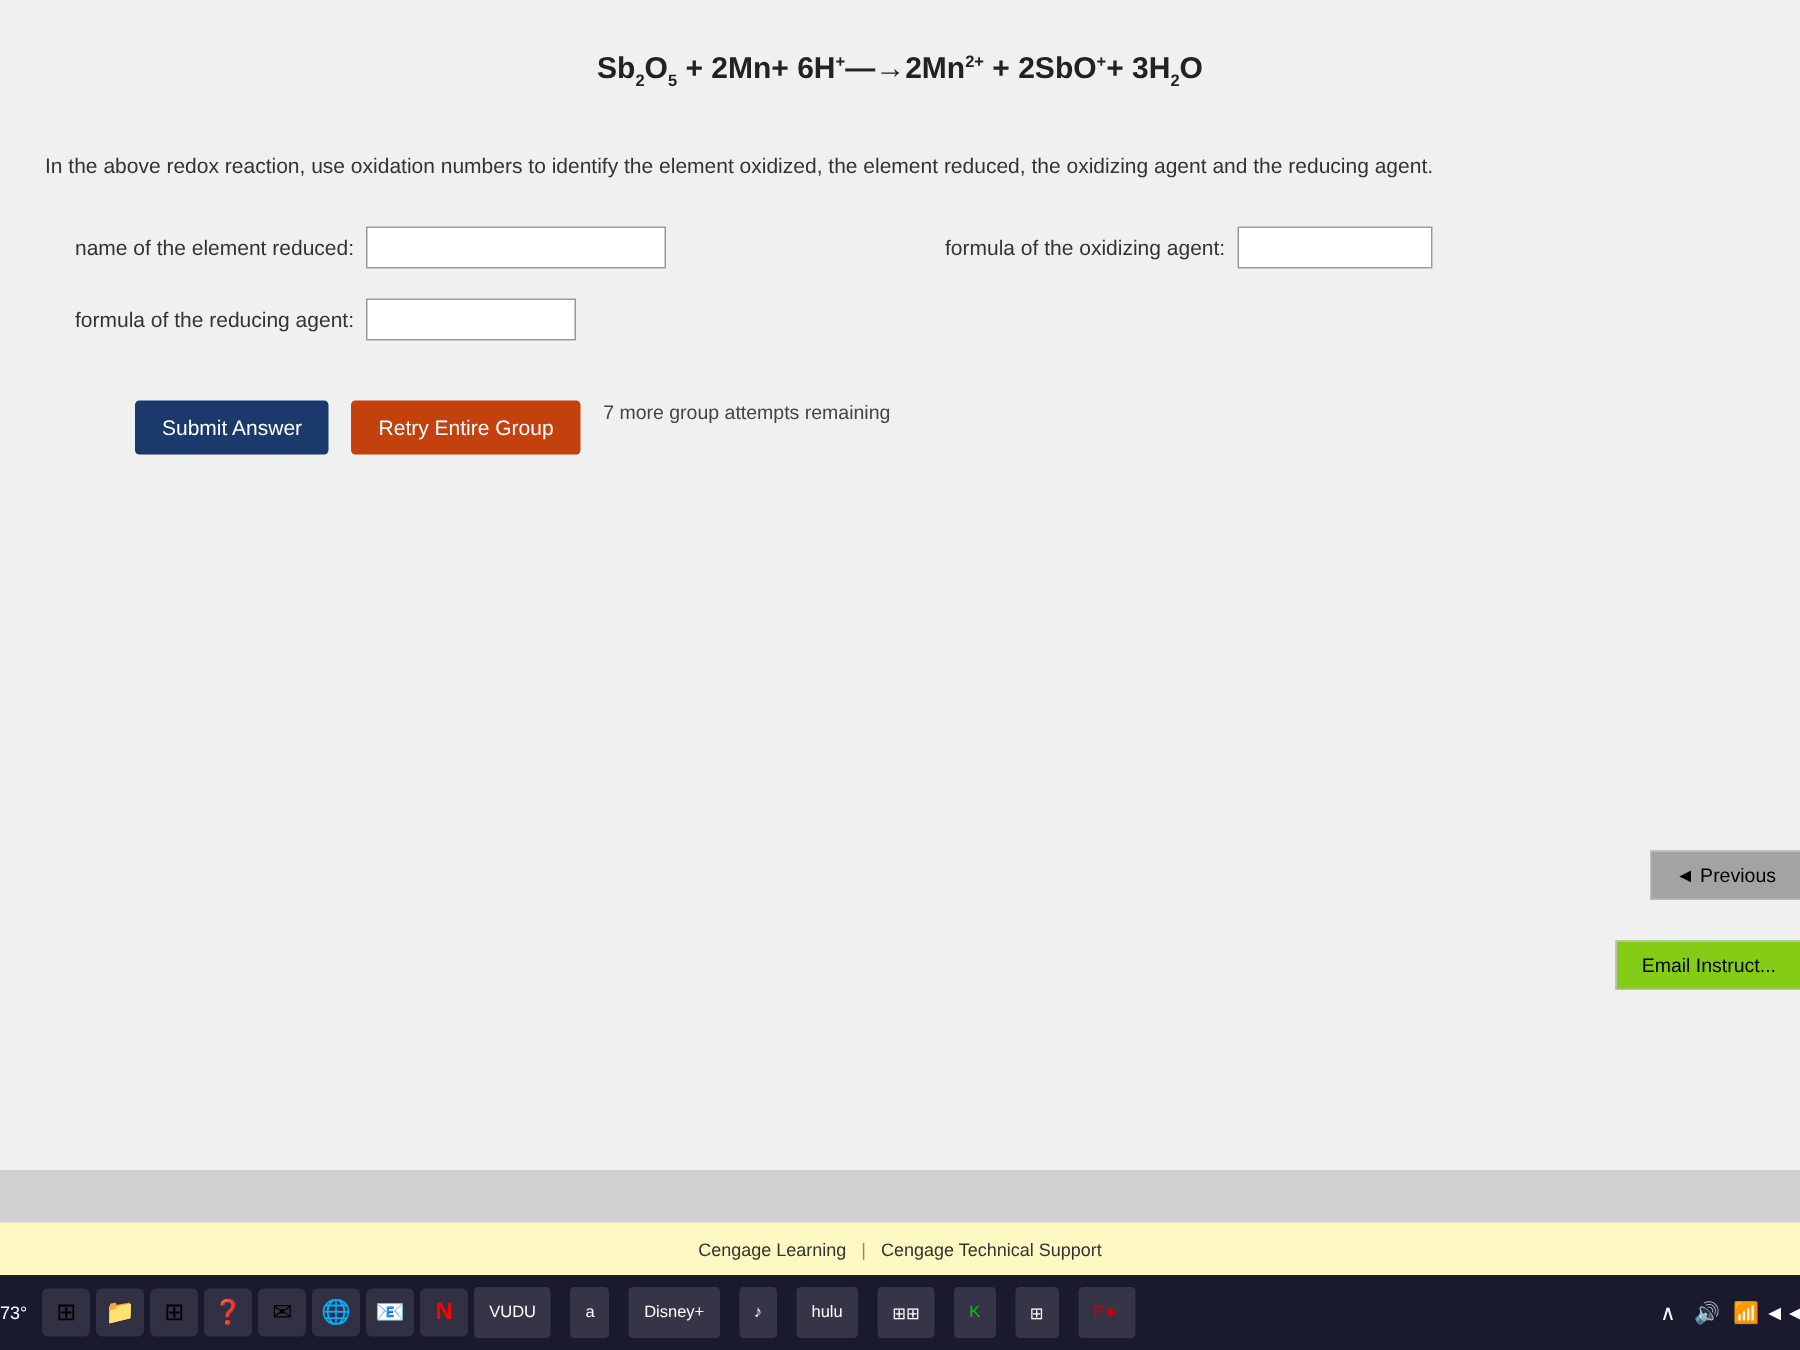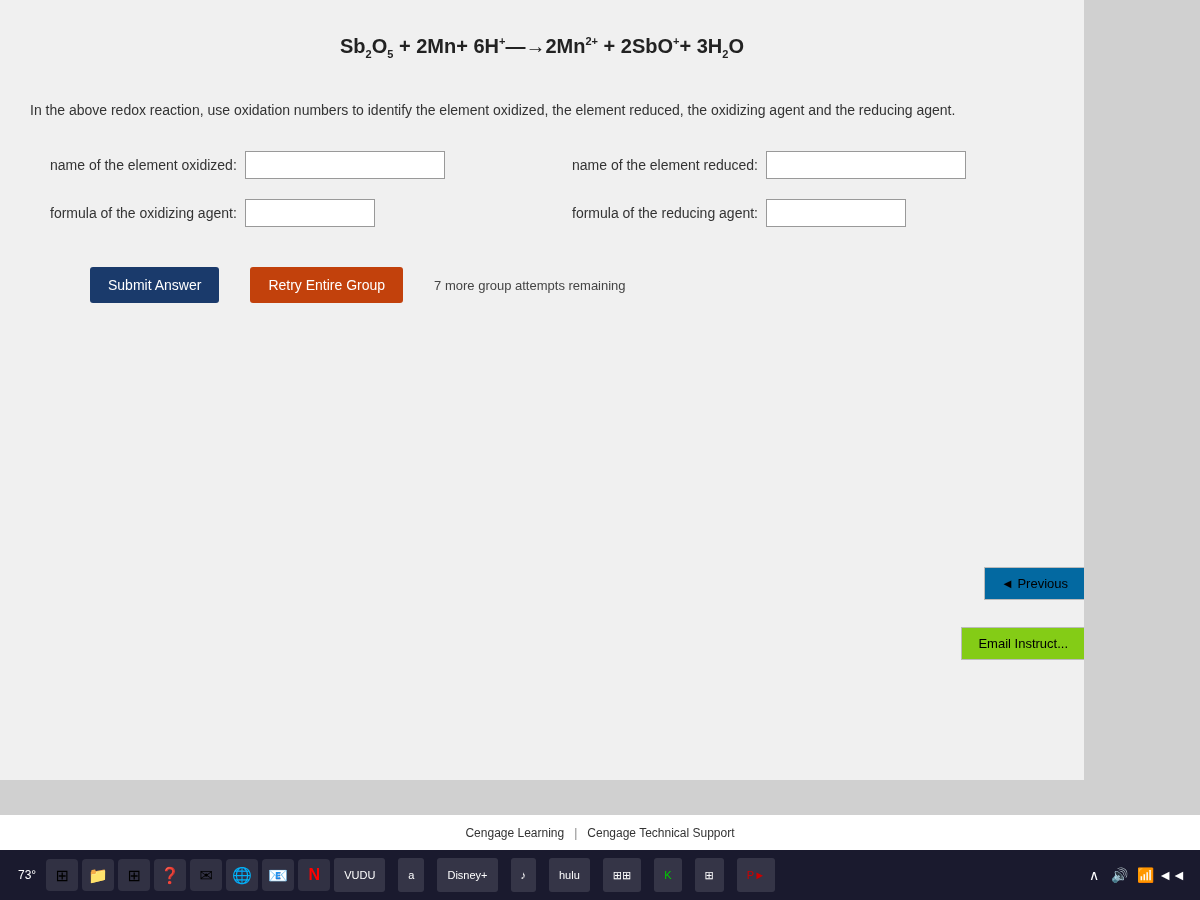--- a/index.html
+++ b/index.html
@@ -8,21 +8,21 @@
       height: 900px;
       background: #d0d0d0;
       font-family: Arial, sans-serif;
       overflow: hidden;
       position: relative;
     }
 
     
     .main-content {
       background: #f0f0f0;
-      width: 1084px;
+      width: 1200px;
       height: 780px;
       position: relative;
       padding: 20px 30px;
     }
 
     .equation-container {
       text-align: center;
       margin-bottom: 25px;
       padding: 15px 0;
     }
@@ -68,22 +68,21 @@
       font-size: 14px;
       padding: 0 4px;
     }
 
     .input-wide { width: 200px; }
     .input-medium { width: 130px; }
     .input-narrow { width: 140px; }
 
     .buttons-row {
       display: flex;
-      align-items: center;
-      gap: 31px;
+      gap: 15px;
       margin-top: 20px;
       padding: 0 60px;
     }
 
     .btn-submit {
       background: #1a3a6b;
       color: white;
       border: none;
       padding: 10px 18px;
       font-size: 14px;
@@ -101,21 +100,21 @@
       border-radius: 3px;
     }
 
     .attempts-text {
       font-size: 13px;
       color: #444;
     }
 
     
     .footer {
-      background: #ffffff;
+      background: #fef9c3;
       height: 35px;
       display: flex;
       align-items: center;
       justify-content: center;
       gap: 10px;
       font-size: 12px;
       color: #555;
       position: absolute;
       bottom: 50px;
       width: 1200px;
@@ -134,21 +133,21 @@
     
     .taskbar {
       position: absolute;
       bottom: 0;
       left: 0;
       width: 1200px;
       height: 50px;
       background: #1a1a2e;
       display: flex;
       align-items: center;
-      padding: 0 18px;
+      padding: 0 0;
       gap: 4px;
     }
 
     .taskbar-temp {
       color: white;
       font-size: 12px;
       margin-right: 6px;
     }
 
     .taskbar-icon {
@@ -195,21 +194,21 @@
       width: 20px;
       height: 20px;
       display: flex;
       align-items: center;
       justify-content: center;
       cursor: pointer;
       font-size: 14px;
     }
 
     .btn-prev-nav {
-      background: #0369a1;
+      background: #a3a3a3;
       border: 1px solid #bbb;
       border-right: none;
       padding: 8px 16px;
       font-size: 13px;
       cursor: pointer;
       display: block;
       margin-bottom: 10px;
     }
 
     .btn-email-nav {
@@ -233,24 +232,20 @@
   <div class="equation-container">
     <span class="equation">
       Sb<sub>2</sub>O<sub>5</sub> + 2Mn+ 6H<sup>+</sup>—→2Mn<sup>2+</sup> + 2SbO<sup>+</sup>+ 3H<sub>2</sub>O
     </span>
   </div>
 
   <p class="instruction-text">In the above redox reaction, use oxidation numbers to identify the element oxidized, the element reduced, the oxidizing agent and the reducing agent.</p>
 
   <div class="form-grid">
 
-    <div class="form-row">
-      <span class="form-label">name of the element oxidized:</span>
-      <input class="form-input input-wide" type="text" value="" style="">
-    </div>
 
     <div class="form-row">
       <span class="form-label">name of the element reduced:</span>
       <input class="form-input input-wide" type="text" value="" style="">
     </div>
 
     <div class="form-row">
       <span class="form-label">formula of the oxidizing agent:</span>
       <input class="form-input input-medium" type="text" value="" style="">
     </div>

